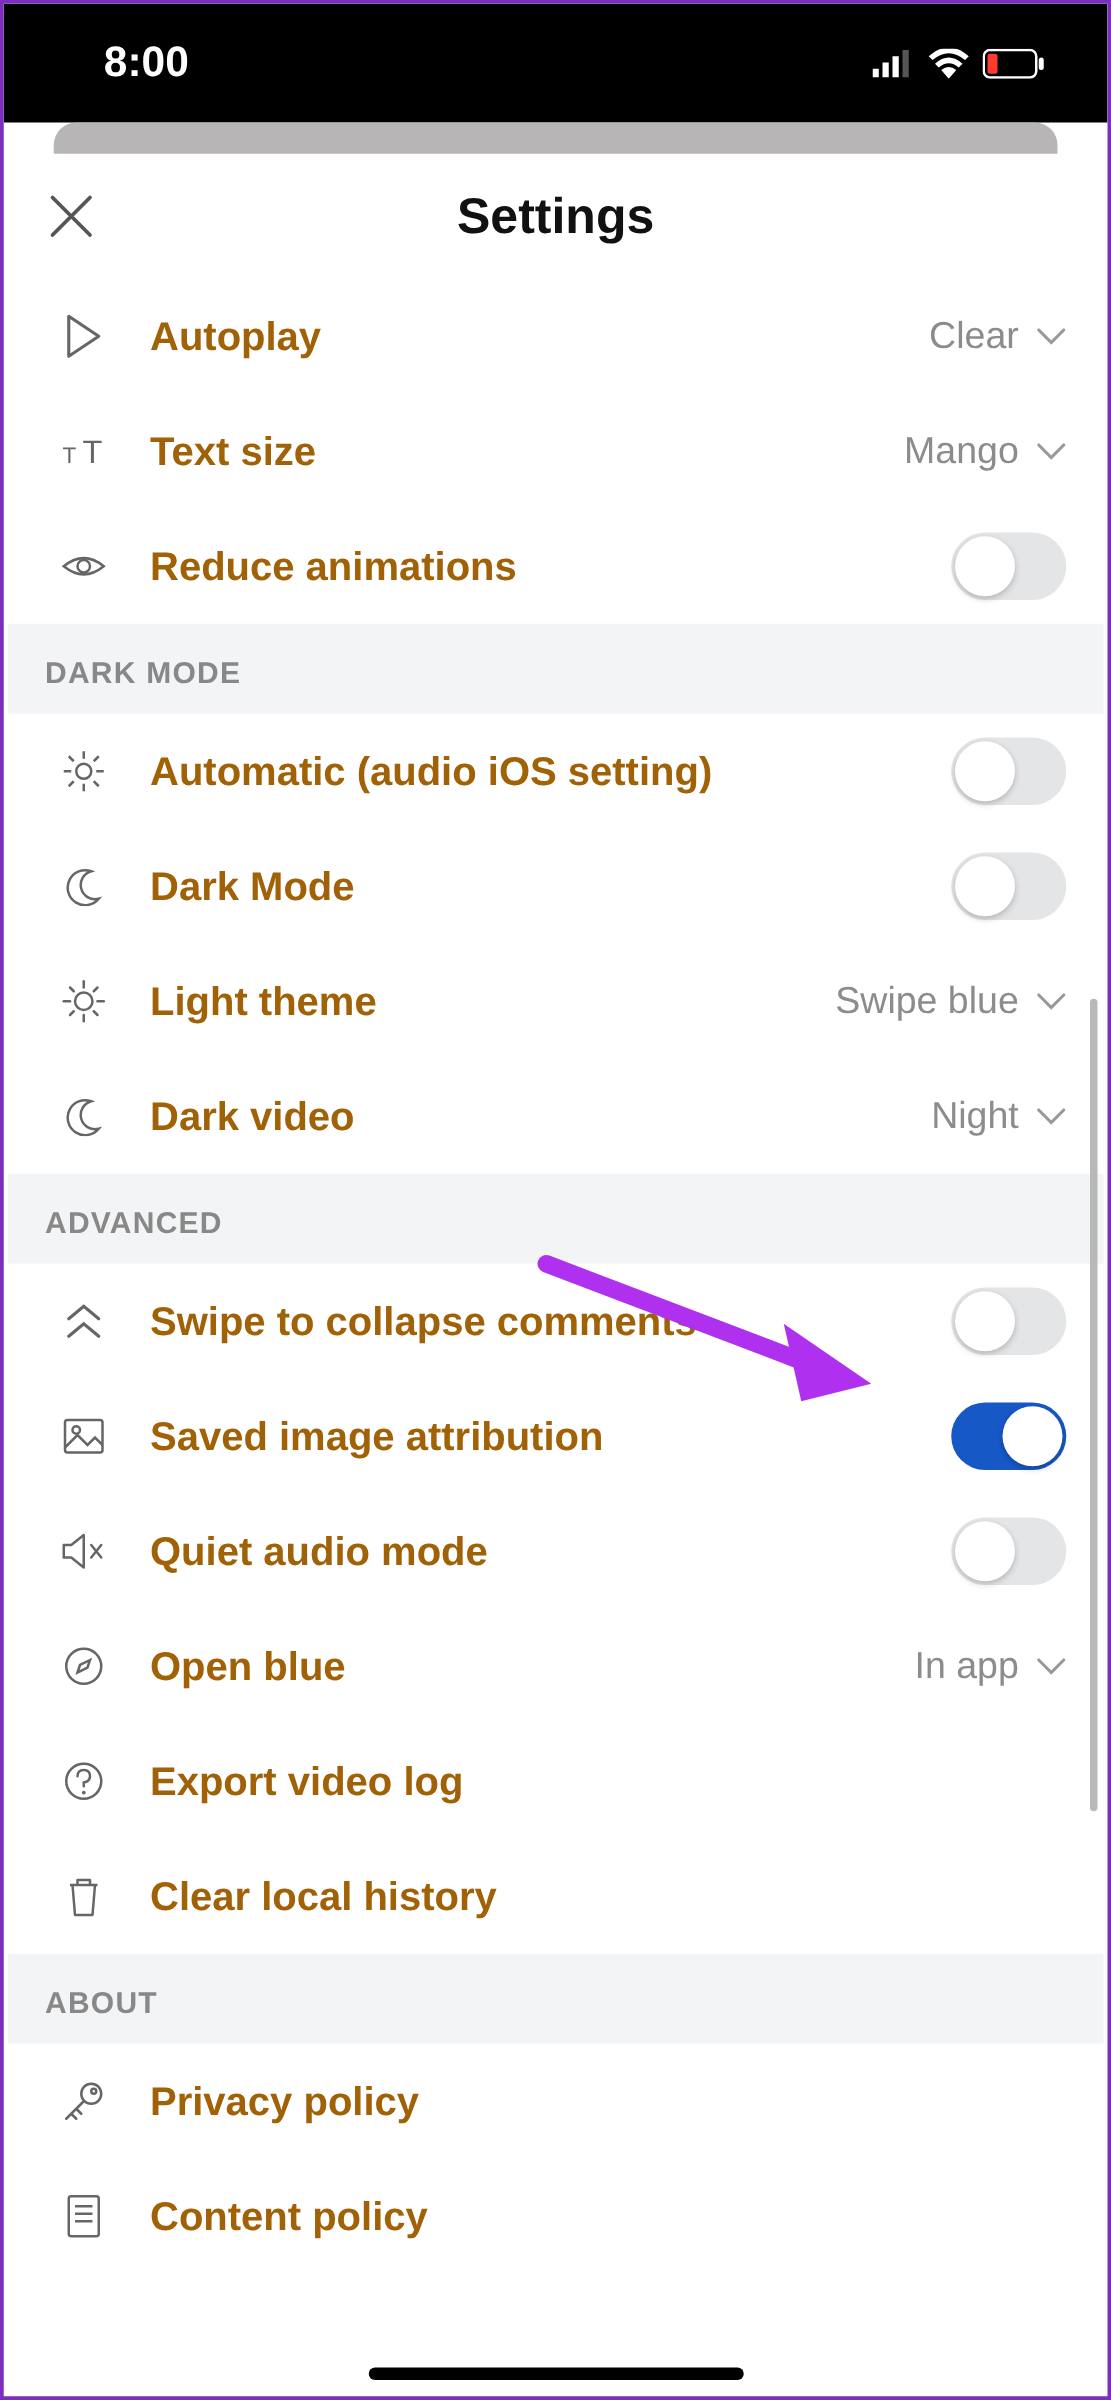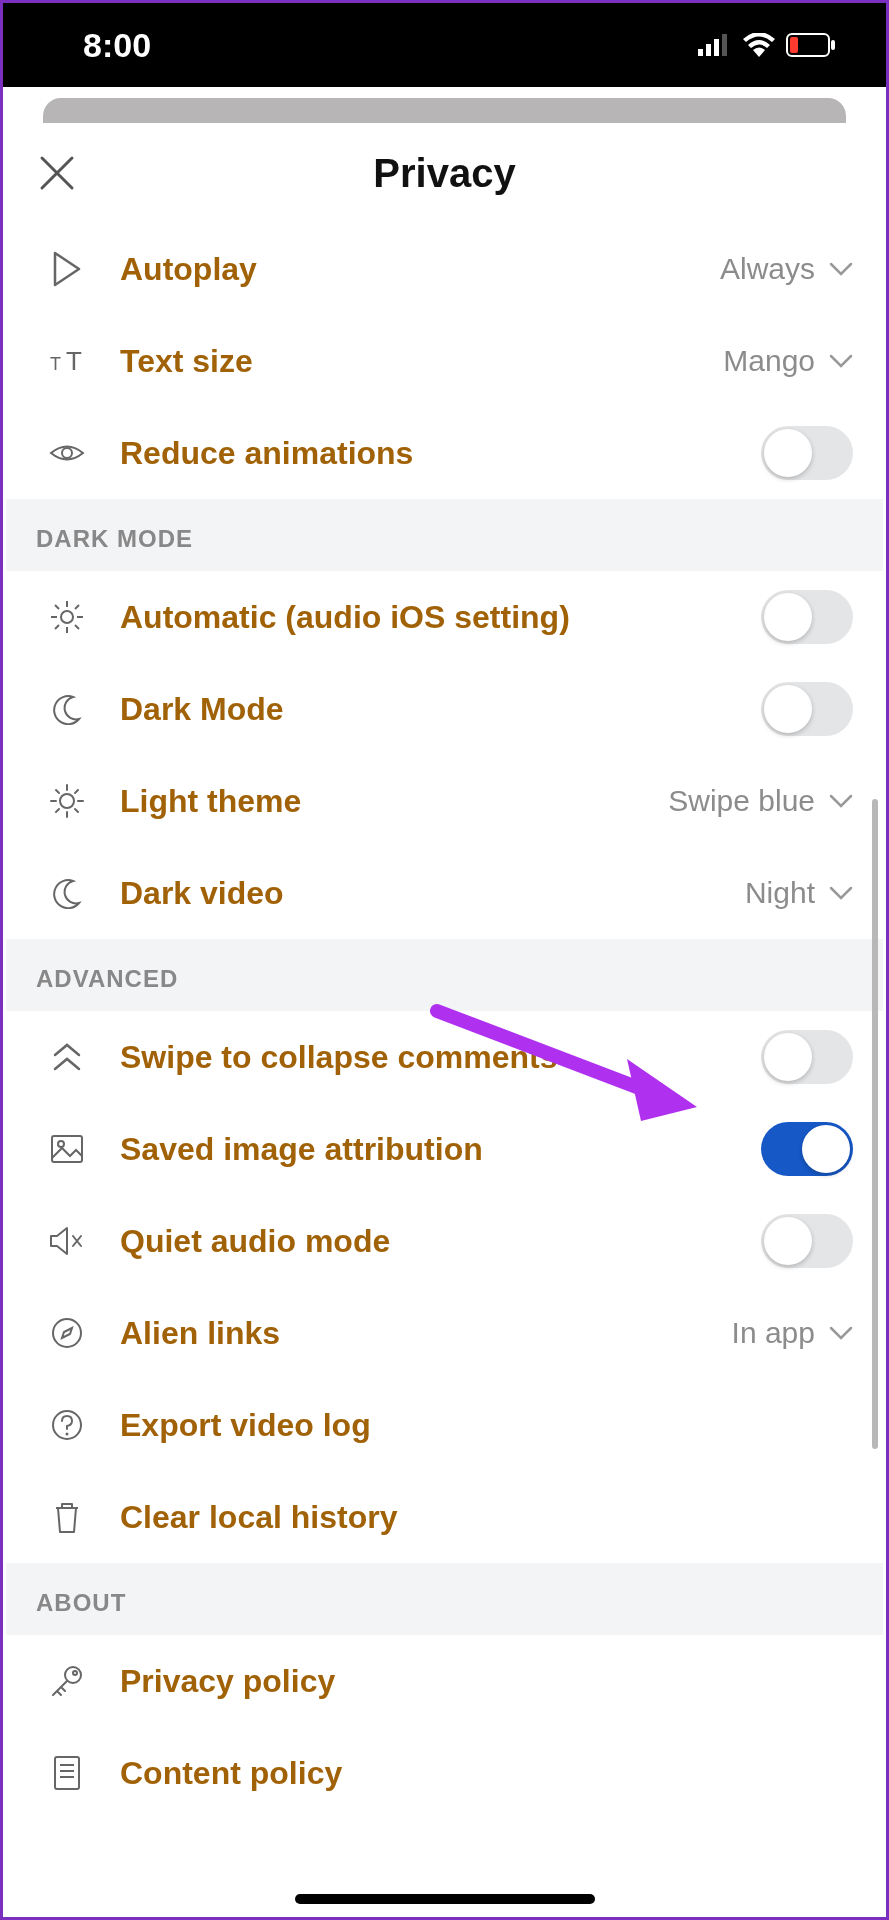--- a/index.html
+++ b/index.html
@@ -1,19 +1,19 @@
 <!DOCTYPE html>
 <html><head>
 <meta charset="utf-8">
 <style>
   * { box-sizing: border-box; margin: 0; padding: 0; }
   html, body { width: 889px; height: 1920px; font-family: -apple-system, Helvetica, Arial, sans-serif; background: #fff; }
   body { border: 3px solid #7b2fbf; position: relative; overflow: hidden; }
 
-  .status-bar { height: 84px; background: #000; color: #fff; display: flex; align-items: center; justify-content: space-between; padding: 0 50px 0 80px; font-size: 34px; font-weight: 600; }
+  .status-bar { height: 95px; background: #000; color: #fff; display: flex; align-items: center; justify-content: space-between; padding: 0 50px 0 80px; font-size: 34px; font-weight: 600; }
   .status-icons { display: flex; align-items: center; gap: 10px; }
 
   .back-sheet { position: absolute; top: 95px; left: 40px; right: 40px; height: 40px; background: #b7b5b5; border-radius: 18px 18px 0 0; }
 
   .sheet { position: absolute; top: 120px; left: 3px; right: 3px; bottom: 3px; background: #fff; border-radius: 24px 24px 0 0; overflow: hidden; }
 
   .header { position: relative; height: 100px; display: flex; align-items: center; justify-content: center; }
   .header .close { position: absolute; left: 30px; top: 50%; transform: translateY(-50%); }
   .header h1 { font-size: 40px; font-weight: 700; color: #111; }
 
@@ -66,31 +66,31 @@
 <div class="back-sheet"></div>
 
 <div class="sheet">
 
   <div class="header">
     <span class="close">
       <svg width="42" height="42" viewBox="0 0 42 42">
           <path d="M6 6 L36 36 M36 6 L6 36" stroke="#555" stroke-width="3" stroke-linecap="round"></path>
         </svg>
     </span>
-    <h1>Privacy</h1>
+    <h1>Settings</h1>
   </div>
 
   <div class="row">
     <span class="icon">
         <svg width="32" height="36" viewBox="0 0 32 36">
           <path d="M4 2 L28 18 L4 34 Z" fill="none" stroke="#666" stroke-width="2.5" stroke-linejoin="round"></path>
         </svg>
       </span>
     <span class="label">Autoplay</span>
-    <span class="value">Always</span>
+    <span class="value">Clear</span>
     <span class="chev">
         <svg width="24" height="16" viewBox="0 0 24 14">
           <path d="M2 2 L12 12 L22 2" fill="none" stroke="#999" stroke-width="2.5" stroke-linecap="round"></path>
         </svg>
       </span>
   </div>
 
   <div class="row">
     <span class="icon">
         <svg width="38" height="30" viewBox="0 0 38 30">
@@ -237,21 +237,21 @@
       </span>
   </div>
 
   <div class="row">
     <span class="icon">
         <svg width="34" height="34" viewBox="0 0 34 34">
           <circle cx="17" cy="17" r="14" fill="none" stroke="#666" stroke-width="2"></circle>
           <path d="M22 12 L14 16 L12 22 L20 18 Z" fill="none" stroke="#666" stroke-width="2"></path>
         </svg>
       </span>
-    <span class="label">Alien links</span>
+    <span class="label">Open blue</span>
     <span class="value">In app</span>
     <span class="chev">
         <svg width="24" height="16" viewBox="0 0 24 14">
           <path d="M2 2 L12 12 L22 2" fill="none" stroke="#999" stroke-width="2.5" stroke-linecap="round"></path>
         </svg>
       </span>
   </div>
 
   <div class="row">
     <span class="icon">

